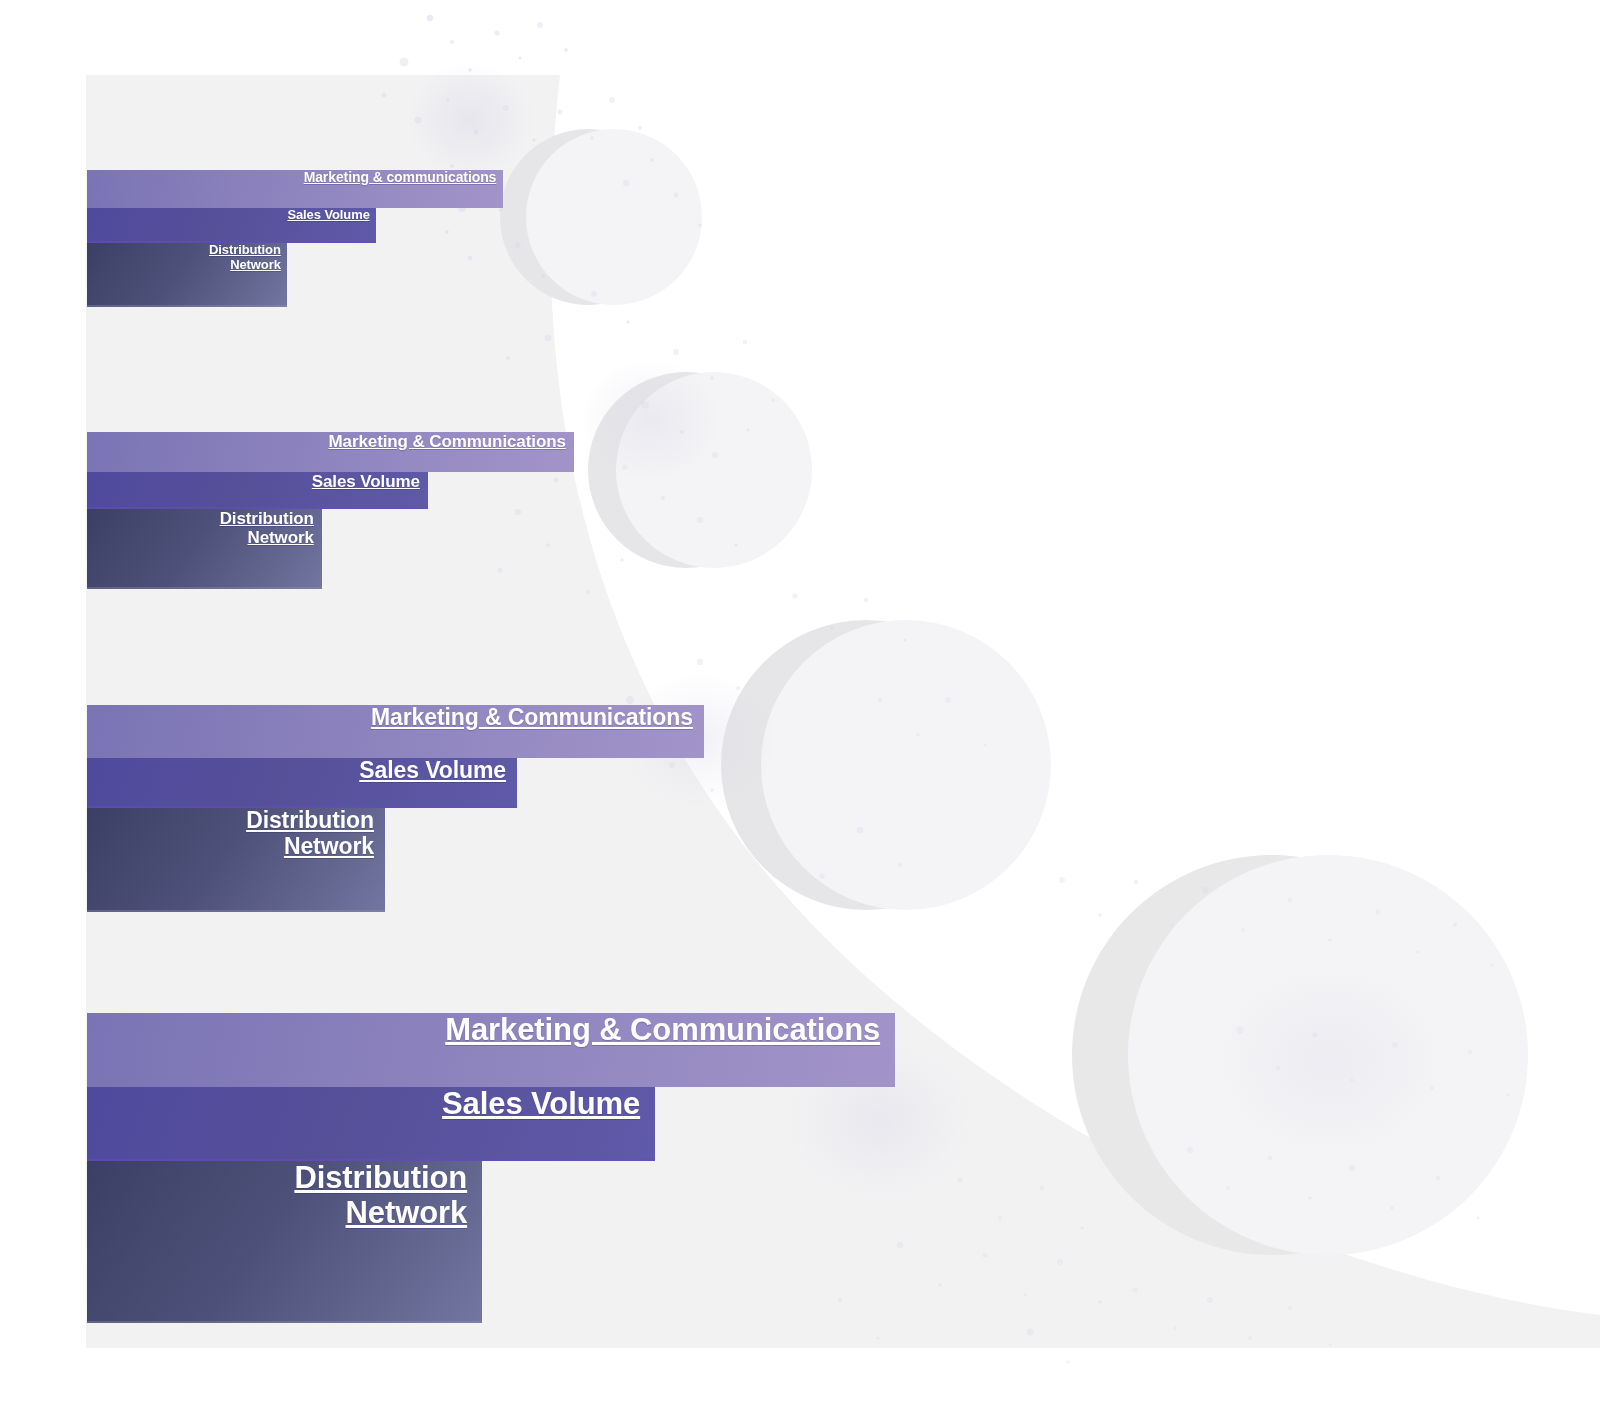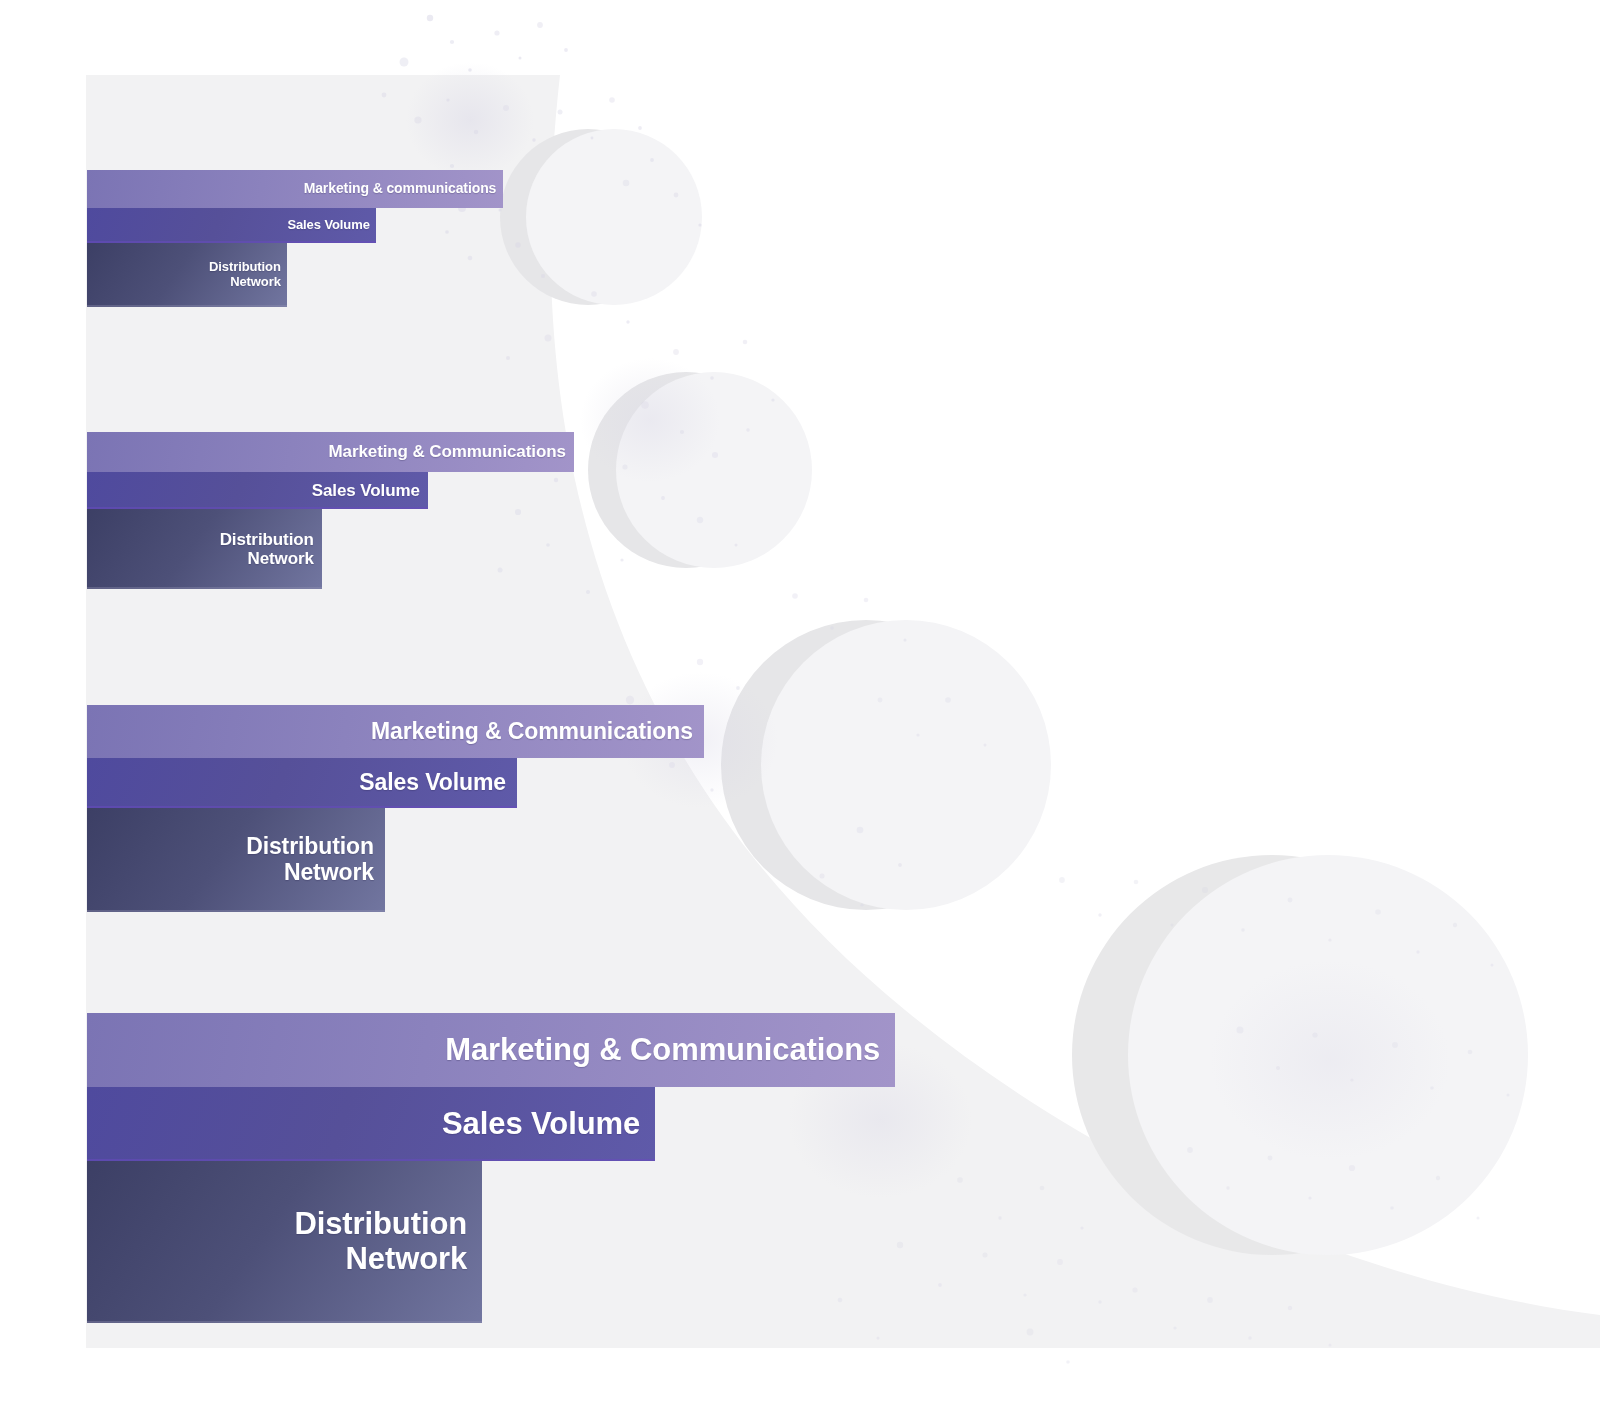--- a/index.html
+++ b/index.html
@@ -15,30 +15,30 @@
 
   
   .bg-layer{position:absolute;inset:0;width:1600px;height:1403px;}
   .bg-svg{position:absolute;left:0;top:0;width:1600px;height:1403px;}
 
   
   .bar-group{position:absolute;}
   .bar{
     position:absolute;
     display:flex;
-    align-items:center;
     justify-content:flex-end;
     box-sizing:border-box;
     color:#ffffff;
     font-weight:bold;
     line-height:1.12;
     text-align:right;
     white-space:pre-line;
     letter-spacing:-0.1px;
     text-shadow:0 1px 1px rgba(35,30,70,0.25);
+    text-decoration:underline;
   }
   .bar.b1{ background:linear-gradient(100deg,#7b74b4 0%,#8b82bd 42%,#a294c9 100%); z-index:1; }
   .bar.b2{ background:linear-gradient(110deg,#4f4a9e 0%,#565099 45%,#5f5aa9 100%); z-index:2; }
   .bar.b3{ background:linear-gradient(125deg,#3c3f65 0%,#4d5078 45%,#7276a0 100%); z-index:3; }
 
   
   .bar.b2::after{content:"";position:absolute;left:0;right:0;bottom:0;height:2px;background:rgba(104,74,190,0.55);}
   .bar.b3::after{content:"";position:absolute;left:0;right:0;bottom:0;height:2px;background:rgba(150,150,180,0.35);}
 
   .bar-label{padding-right:.48em;pointer-events:none;}

